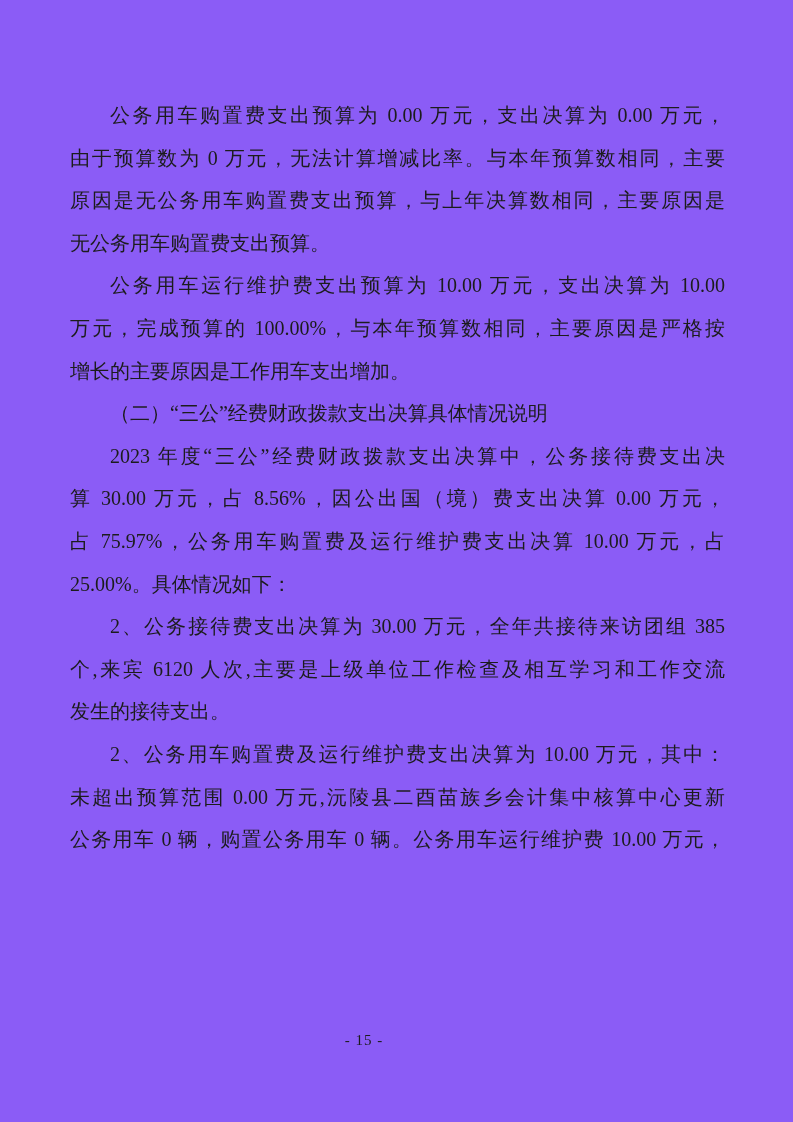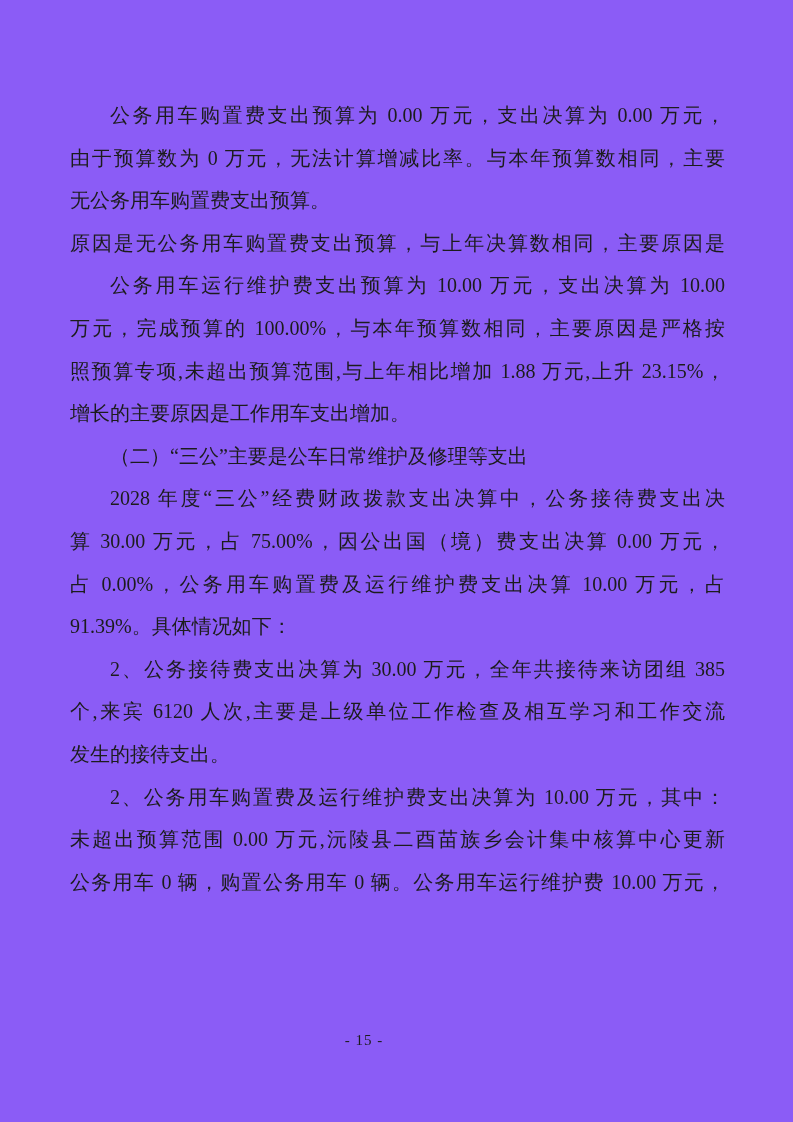--- a/index.html
+++ b/index.html
@@ -61,37 +61,36 @@
   }
 </style>
 </head>
 <body>
 
 <div class="page">
   <div class="content" id="doc-body">
       <div class="paragraph">
         <div class="line first">公务用车购置费支出预算为 0.00 万元，支出决算为 0.00 万元，</div>
         <div class="line">由于预算数为 0 万元，无法计算增减比率。与本年预算数相同，主要</div>
+        <div class="line">原因是无公务用车购置费支出预算，与上年决算数相同，主要原因是</div>
         <div class="line lastline">无公务用车购置费支出预算。</div>
-        <div class="line">原因是无公务用车购置费支出预算，与上年决算数相同，主要原因是</div>
       </div>
       <div class="paragraph">
         <div class="line first">公务用车运行维护费支出预算为 10.00 万元，支出决算为 10.00</div>
         <div class="line">万元，完成预算的 100.00%，与本年预算数相同，主要原因是严格按</div>
-        <div class="line">照预算专项,未超出预算范围,与上年相比增加 1.88 万元,上升 23.15%，</div>
         <div class="line lastline">增长的主要原因是工作用车支出增加。</div>
       </div>
       <div class="paragraph">
-        <div class="line first lastline">（二）“三公”主要是公车日常维护及修理等支出</div>
+        <div class="line first lastline">（二）“三公”经费财政拨款支出决算具体情况说明</div>
       </div>
       <div class="paragraph">
-        <div class="line first">2028 年度“三公”经费财政拨款支出决算中，公务接待费支出决</div>
-        <div class="line">算 30.00 万元，占 75.00%，因公出国（境）费支出决算 0.00 万元，</div>
-        <div class="line">占 0.00%，公务用车购置费及运行维护费支出决算 10.00 万元，占</div>
-        <div class="line lastline">91.39%。具体情况如下：</div>
+        <div class="line first">2023 年度“三公”经费财政拨款支出决算中，公务接待费支出决</div>
+        <div class="line">算 30.00 万元，占 8.56%，因公出国（境）费支出决算 0.00 万元，</div>
+        <div class="line">占 75.97%，公务用车购置费及运行维护费支出决算 10.00 万元，占</div>
+        <div class="line lastline">25.00%。具体情况如下：</div>
       </div>
       <div class="paragraph">
         <div class="line first">2、公务接待费支出决算为 30.00 万元，全年共接待来访团组 385</div>
         <div class="line">个,来宾 6120 人次,主要是上级单位工作检查及相互学习和工作交流</div>
         <div class="line lastline">发生的接待支出。</div>
       </div>
       <div class="paragraph">
         <div class="line first">2、公务用车购置费及运行维护费支出决算为 10.00 万元，其中：</div>
         <div class="line">未超出预算范围 0.00 万元,沅陵县二酉苗族乡会计集中核算中心更新</div>
         <div class="line">公务用车 0 辆，购置公务用车 0 辆。公务用车运行维护费 10.00 万元，</div>

